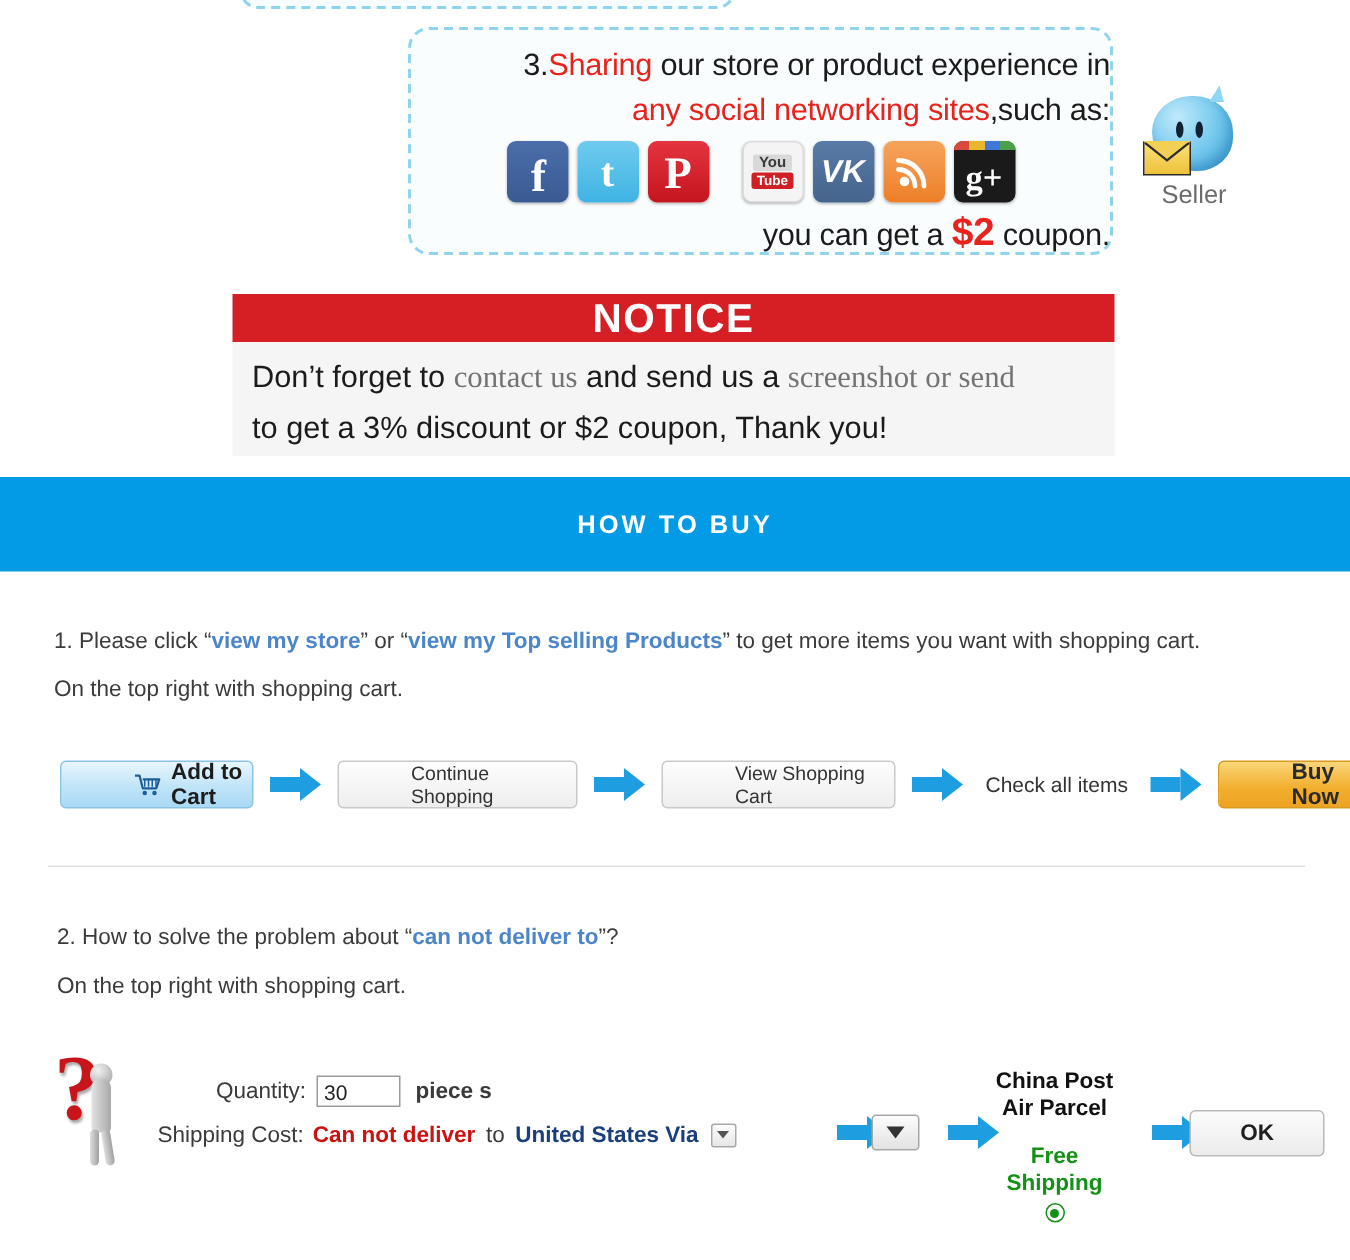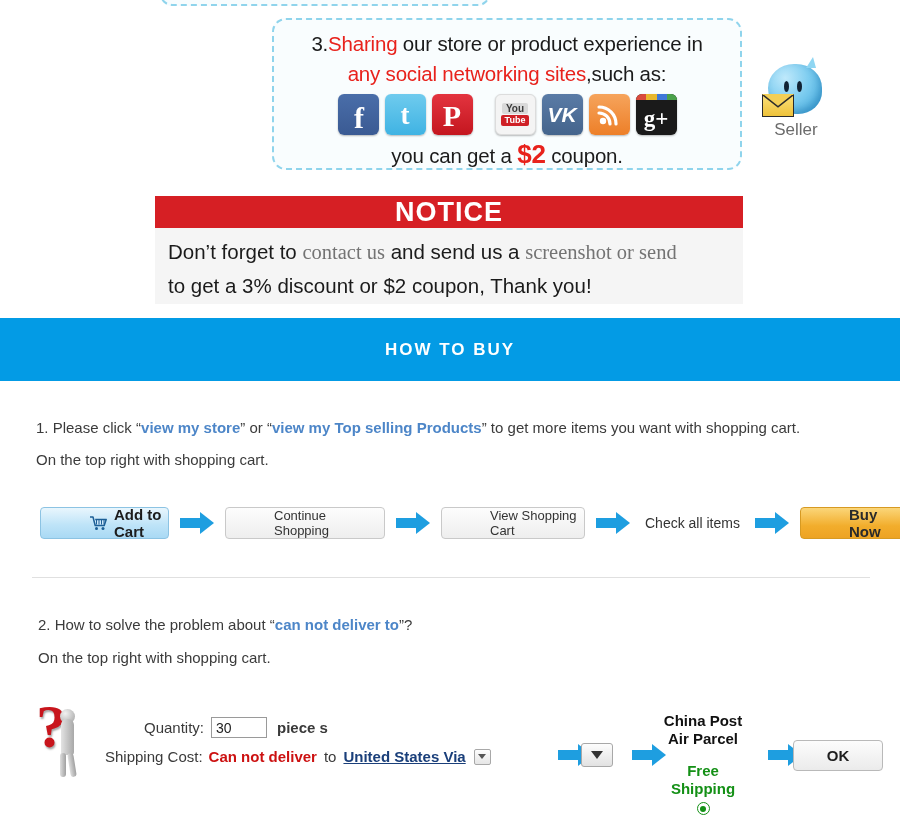--- a/index.html
+++ b/index.html
@@ -31,20 +31,21 @@
     background: #f9fdfe;
     text-align: center;
     padding-top: 9px;
   }
   .promo-line {
     font-size: 20.5px;
     color: #1b1b1b;
     line-height: 30px;
     letter-spacing: -0.2px;
     white-space: nowrap;
+    text-align: right;
   }
   .promo-red { color: #e8221c; }
   .promo-dollar {
     color: #e8221c;
     font-weight: bold;
     font-size: 26px;
   }
   #promo-icons {
     margin: 5px 0 4px 0;
     display: flex;
@@ -228,21 +229,21 @@
     width: 129px;
     background: linear-gradient(#e9f6fd,#bfe4f8 55%,#a9d9f4);
     border: 1px solid #8cc3e3;
     font-weight: bold;
     font-size: 15px;
     color: #1c1c1c;
     gap: 6px;
   }
   #cart-icon-wrap { display: flex; align-items: center; }
   #btn-continue { width: 160px; background: linear-gradient(#fdfdfd,#eeeeee); border: 1px solid #c9c9c9; }
-  #btn-view-cart { width: 144px; background: linear-gradient(#fdfdfd,#eeeeee); border: 1px solid #c9c9c9; }
+  #btn-view-cart { width: 156px; background: linear-gradient(#fdfdfd,#eeeeee); border: 1px solid #c9c9c9; }
   #label-check-items { flex: none; font-size: 14px; color: #333; padding: 0 4px; white-space: nowrap; }
   #btn-buy-now {
     width: 106px;
     background: linear-gradient(#fbd679,#f2ad2c 60%,#eda323);
     border: 1px solid #d79a22;
     font-weight: bold;
     font-size: 15px;
     color: #2a2a2a;
   }
 
@@ -300,21 +301,21 @@
     font-size: 14px;
     color: #222;
     padding: 0 4px;
     margin: 0 10px 0 7px;
     font-family: "Liberation Sans", sans-serif;
   }
   #qty-unit { font-size: 15px; color: #3a3a3a; font-weight: bold; }
   #cannot-deliver { color: #cc1111; font-weight: bold; font-size: 15px; margin: 0 7px 0 6px; }
   #dest-link {
     color: #1a3f7a; font-weight: bold; font-size: 15px;
-    text-decoration: underline; margin: 0 8px 0 7px;
+    margin: 0 8px 0 7px;
   }
   .ddsmall {
     width: 17px; height: 16px;
     border: 1px solid #a8a8a8;
     background: linear-gradient(#fdfdfd,#e6e6e6);
     border-radius: 2px;
     display: flex; align-items: center; justify-content: center;
   }
   .caret {
     width: 0; height: 0;

